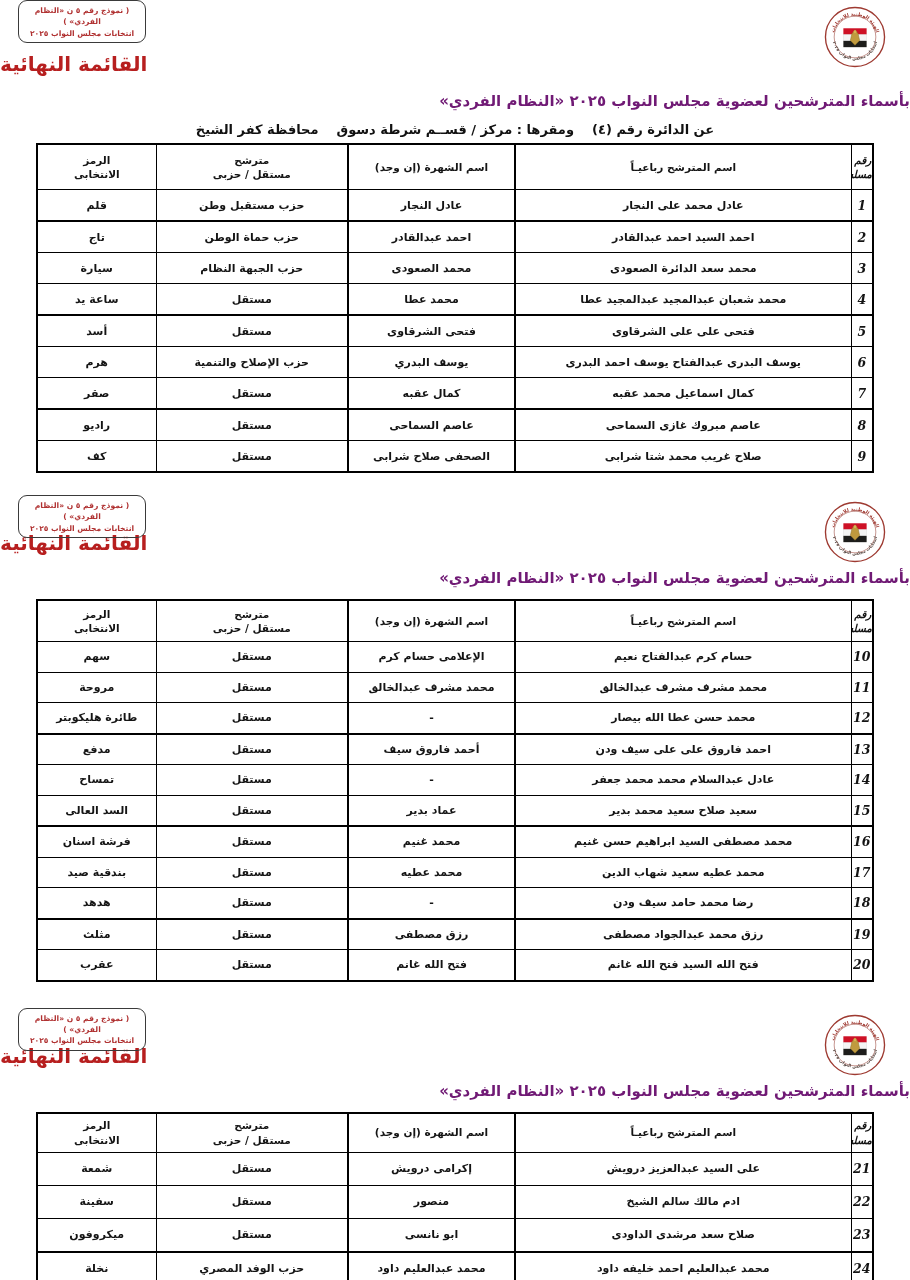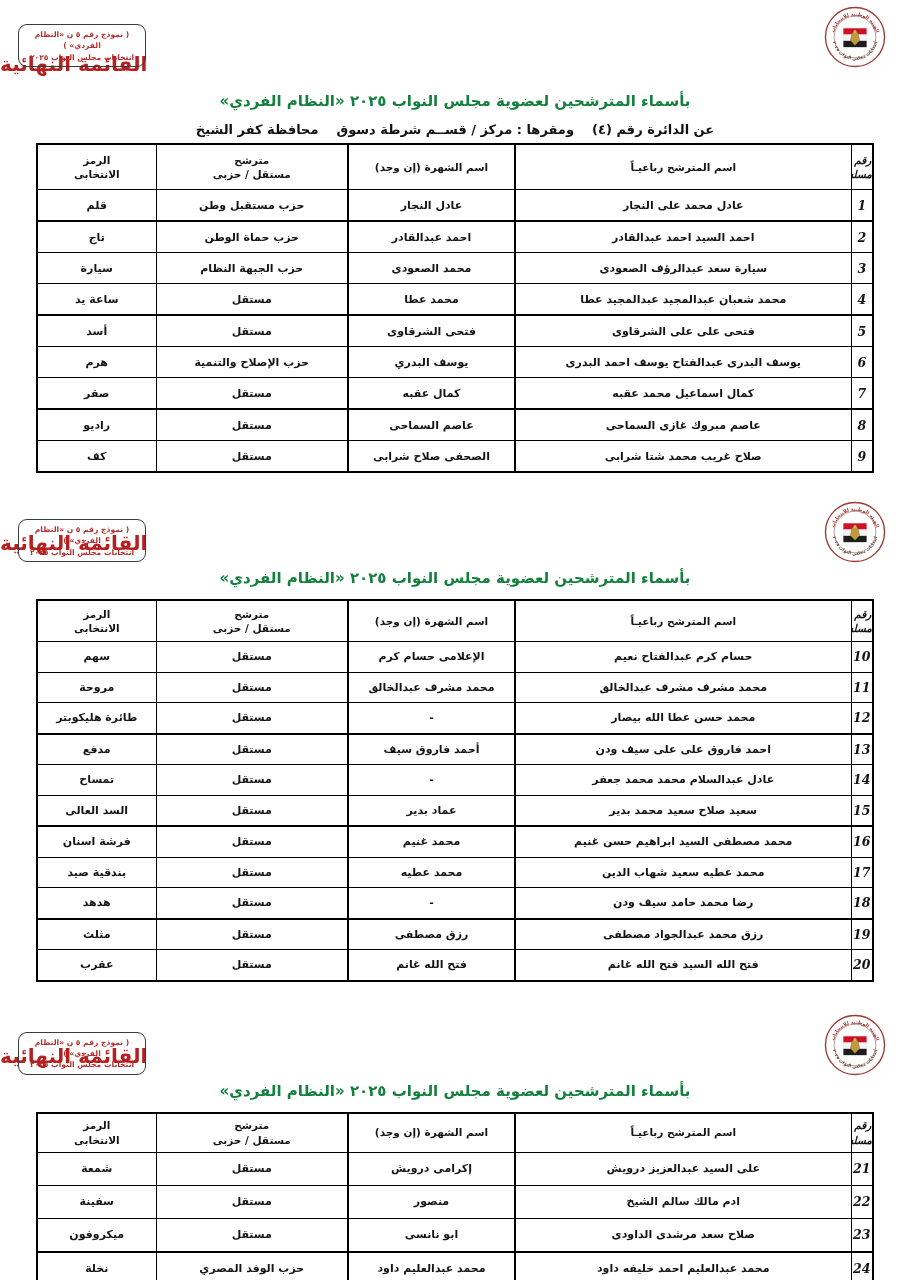--- a/index.html
+++ b/index.html
@@ -6,32 +6,32 @@
   body{
     width:910px;height:1280px;background:#ffffff;overflow:hidden;
     font-family:"DejaVu Sans",sans-serif;
     -webkit-font-smoothing:antialiased;
   }
   .page{position:relative;width:910px;height:1280px;}
 
   
   .sec-head{position:relative;}
   .form-box{
-    position:absolute;left:18px;top:24px;width:118px;
+    position:absolute;left:18px;top:0;width:118px;
     border:1.3px solid #3a3a3a;border-radius:9px;
     padding:4px 4px 3px 4px;text-align:center;
     color:#b03131;font-size:7.6px;font-weight:bold;line-height:1.5;
   }
   .seal{position:absolute;right:24px;top:6px;width:62px;height:62px;}
   .main-title{
     text-align:left;color:#b71f1f;font-weight:bold;font-size:20px;
     letter-spacing:.5px;
   }
   .subtitle{
-    text-align:center;color:#15803d;font-weight:bold;font-size:15px;
+    text-align:right;color:#701a75;font-weight:bold;font-size:15px;
   }
   .district{
     text-align:center;color:#111;font-weight:bold;font-size:13px;
   }
   .s1 .main-title{padding-top:52px;}
   .s1 .subtitle{padding-top:16px;}
   .s1 .district{padding-top:12px;padding-bottom:6px;}
   .s2,.s3{margin-top:0;}
   .s2 .main-title,.s3 .main-title{padding-top:36px;}
   .s2 .subtitle,.s3 .subtitle{padding-top:14px;padding-bottom:12px;}
@@ -130,21 +130,21 @@
           </tr>
           <tr>
             <td class="col-serial">2</td>
             <td class="col-name">احمد السيد احمد عبدالقادر</td>
             <td class="col-shohra">احمد عبدالقادر</td>
             <td class="col-party">حزب حماة الوطن</td>
             <td class="col-symbol">تاج</td>
           </tr>
           <tr>
             <td class="col-serial">3</td>
-            <td class="col-name">سيارة سعد عبدالرؤف الصعودى</td>
+            <td class="col-name">محمد سعد الدائرة الصعودى</td>
             <td class="col-shohra">محمد الصعودى</td>
             <td class="col-party">حزب الجبهة النظام</td>
             <td class="col-symbol">سيارة</td>
           </tr>
           <tr>
             <td class="col-serial">4</td>
             <td class="col-name">محمد شعبان عبدالمجيد عبدالمجيد عطا</td>
             <td class="col-shohra">محمد عطا</td>
             <td class="col-party">مستقل</td>
             <td class="col-symbol">ساعة يد</td>

